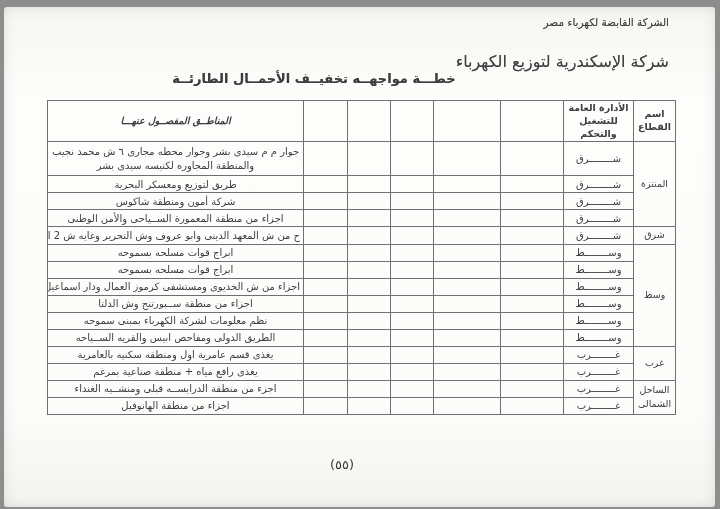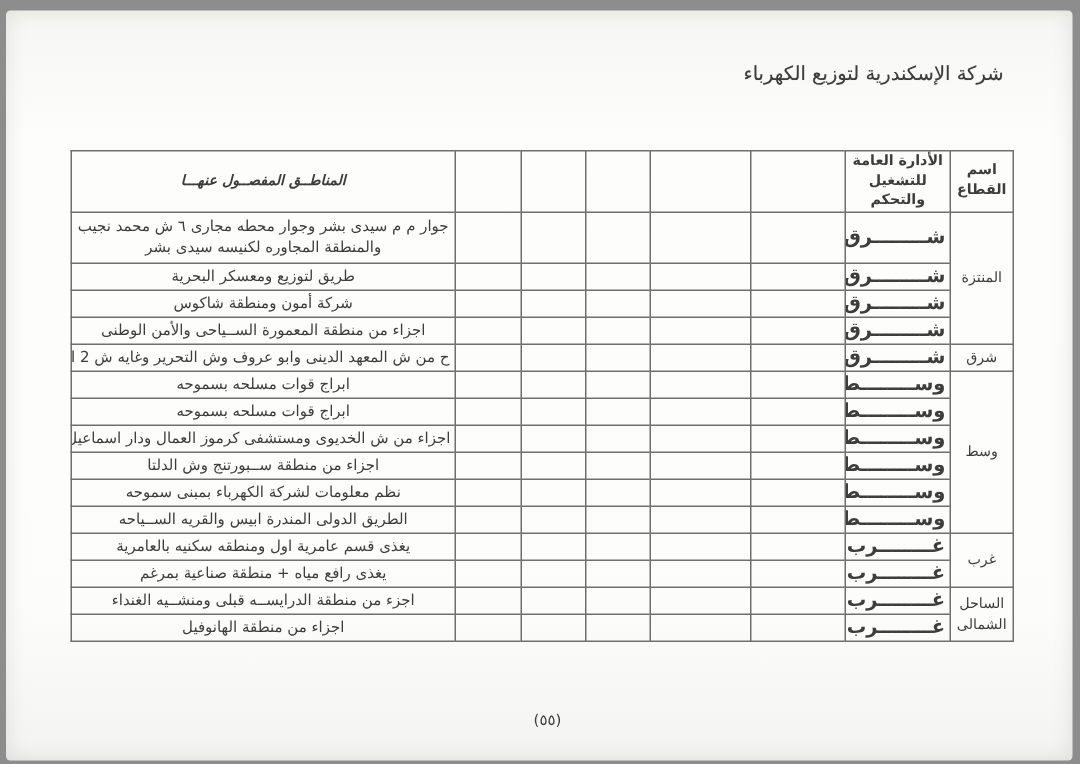--- a/index.html
+++ b/index.html
@@ -17,21 +17,21 @@
   }
   .page{
     position:absolute;top:7px;left:4px;right:5px;bottom:2px;
     background:linear-gradient(180deg,#f6f6f3 0%, #fdfdfb 18%, #fcfcfa 80%, #f3f3f0 100%);
     box-shadow:inset 0 0 14px rgba(0,0,0,0.10);
     border-radius:3px;
   }
   .ar{direction:rtl;unicode-bidi:isolate;}
   .hdr-right1{position:absolute;top:9px;right:46px;font-size:10.5px;letter-spacing:0;
     text-shadow:0 0 0.5px rgba(60,60,60,0.45);}
-  .hdr-right2{position:absolute;top:35px;right:46px;font-size:13px;
+  .hdr-right2{position:absolute;top:45px;right:46px;font-size:16px;
     text-shadow:0 0 0.5px rgba(60,60,60,0.45);}
   .hdr-group{position:absolute;top:39px;left:50px;font-size:9px;
     text-shadow:0 0 0.5px rgba(60,60,60,0.4);}
   .hdr-title{position:absolute;top:64px;left:50px;width:520px;text-align:center;
     font-size:13px;font-weight:bold;text-shadow:0 0 0.6px rgba(50,50,50,0.5);}
   table.sched{
     position:absolute;top:93px;left:43px;width:628px;
     border-collapse:collapse;table-layout:fixed;direction:rtl;
     border:1.5px solid #5c5c5c;
   }
@@ -40,39 +40,41 @@
     padding:1px 3px;
     text-align:center;vertical-align:middle;
     color:var(--ink);
   }
   table.sched th{height:38px;font-size:9.5px;font-weight:bold;line-height:1.35;}
   th.areas-h{font-size:10px;font-style:italic;}
   tbody tr{height:17px;}
   tbody tr.tall{height:34px;}
   td.area{font-size:10px;line-height:1.35;}
   tbody tr:not(.tall) td.area{white-space:nowrap;overflow:hidden;}
-  td.admin{font-size:13px;white-space:nowrap;overflow:hidden;font-weight:bold;}
+  td.admin{font-size:10px;white-space:nowrap;overflow:hidden;}
   td.sector{font-size:9.5px;line-height:1.5;}
   .col-sector{width:42px;}
   .col-admin{width:70px;}
   .col-e1{width:63px;}
   .col-e2{width:67px;}
   .col-e3{width:43px;}
   .col-e4{width:43px;}
   .col-e5{width:44px;}
   .col-areas{width:256px;}
-  .pagenum{position:absolute;top:468px;left:326px;width:70px;text-align:center;
-    font-size:10px;letter-spacing:2px;}
+  .pagenum{position:absolute;top:450px;left:326px;width:70px;
+    font-size:13px;letter-spacing:2px;}
 </style>
 </head>
 <body>
 
 <div class="page">
 
+  <div class="hdr-right1 ar">الشركة القابضة لكهرباء مصر</div>
   <div class="hdr-right2 ar">شركة الإسكندرية لتوزيع الكهرباء</div>
+  <div class="hdr-title ar">خطـــة مواجهــه تخفيــف الأحمــال الطارئــة</div>
 
   <table class="sched">
     <colgroup>
       <col class="col-sector">
         <col class="col-admin">
       <col class="col-e1">
         <col class="col-e2">
         <col class="col-e3">
         <col class="col-e4">
         <col class="col-e5">
@@ -184,21 +186,21 @@
           <td class="empty"></td>
           <td class="area ar">نظم معلومات لشركة الكهرباء بمبنى سموحه</td>
         </tr>
         <tr class="ar">
           <td class="admin ar">وســــــــط</td>
           <td class="empty"></td>
           <td class="empty"></td>
           <td class="empty"></td>
           <td class="empty"></td>
           <td class="empty"></td>
-          <td class="area ar">الطريق الدولى المندرة ابيس والقريه الســياحه</td>
+          <td class="area ar">الطريق الدولى ومفاحص ابيس والقريه الســياحه</td>
         </tr>
         <tr class="ar">
           <td class="sector ar" rowspan="2">غرب</td>
           <td class="admin ar">غــــــــرب</td>
           <td class="empty"></td>
           <td class="empty"></td>
           <td class="empty"></td>
           <td class="empty"></td>
           <td class="empty"></td>
           <td class="area ar">يغذى قسم عامرية اول ومنطقه سكنيه بالعامرية</td>

